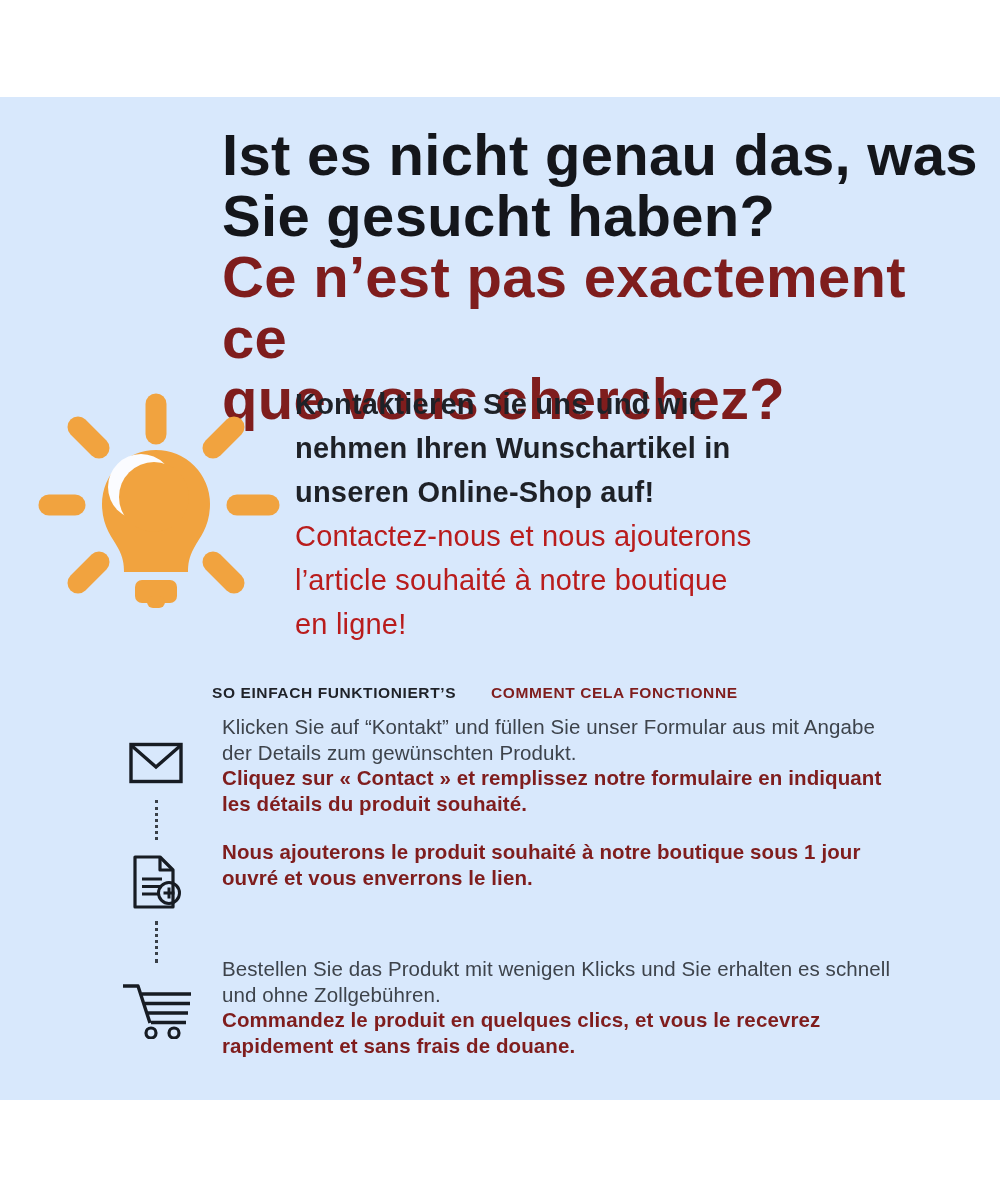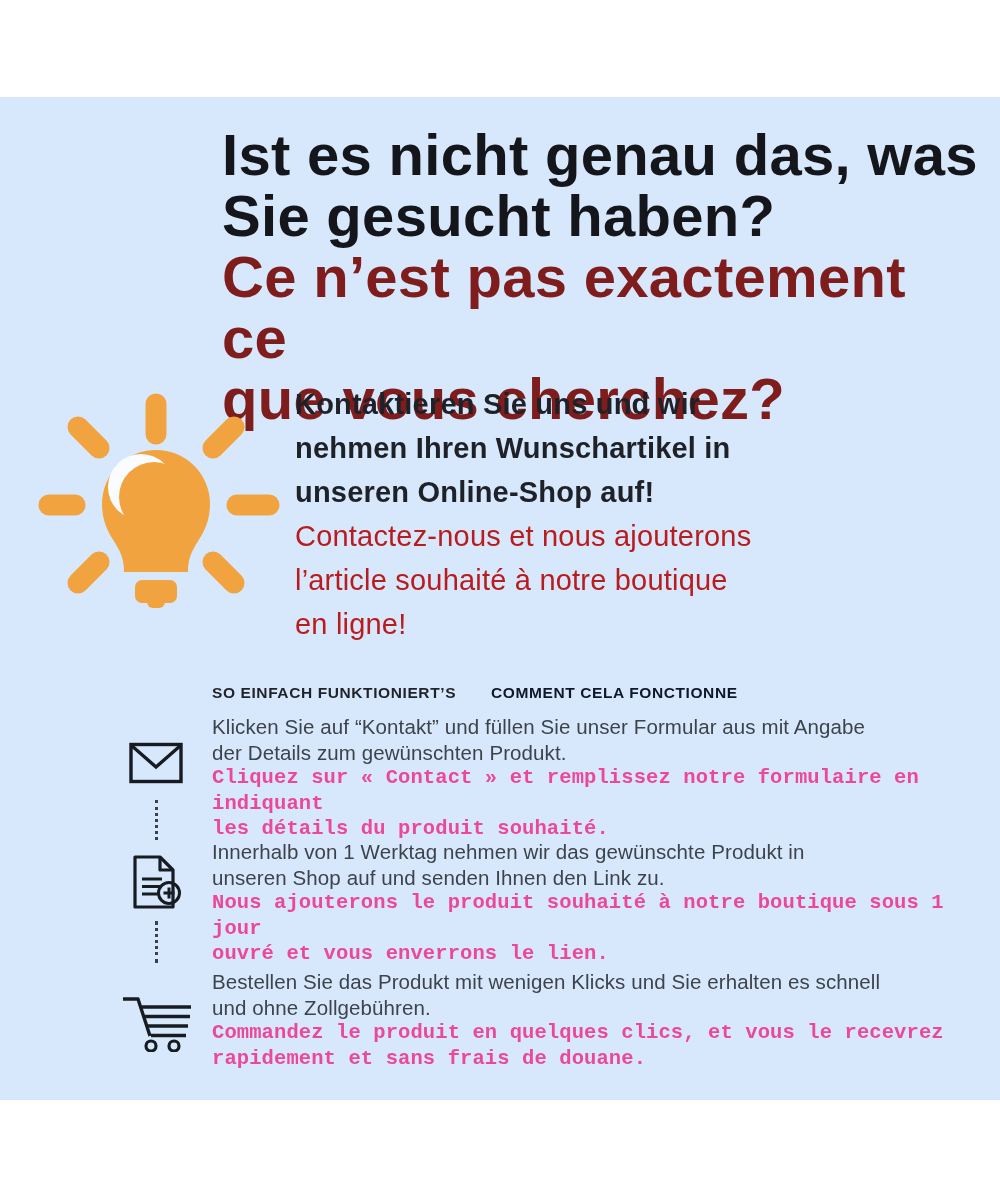--- a/index.html
+++ b/index.html
@@ -64,59 +64,58 @@
     position: absolute;
     left: 212px; top: 684px;
     display: flex; gap: 35px; align-items: baseline;
   }
   .how-title .de {
     font-size: 15.5px; font-weight: 800;
     letter-spacing: 0.6px; color: #1f2228;
   }
   .how-title .fr {
     font-size: 15.5px; font-weight: 800;
-    letter-spacing: 0.6px; color: #0f172a;
+    letter-spacing: 0.6px; color: #7f1d1d;
   }
 
   
   .steps {
     position: absolute;
     left: 100px; top: 712px;
     width: 860px; height: 360px;
   }
   .step {
     position: absolute;
     left: 0;
     display: flex;
     width: 860px;
   }
   .step-1 { top: 2px; }
   .step-2 { top: 127px; }
-  .step-3 { top: 257px; justify-content: space-between; }
+  .step-3 { top: 244px; justify-content: space-between; }
   .icon-col {
     width: 112px;
     flex: 0 0 112px;
     display: flex;
     justify-content: center;
     align-items: flex-start;
   }
   .step-1 .icon-col svg { margin-top: 28px; }
   .step-2 .icon-col svg { margin-top: 15px; }
   .step-3 .icon-col svg { margin-top: 23px; }
-  .text-col { flex: 1; }
+  .text-col { flex: 1; margin-left: 10px; }
   .step-de {
     font-size: 20.5px; font-weight: 400;
     line-height: 25.5px; color: #3d434b;
     letter-spacing: 0.1px;
   }
   .step-fr {
     font-size: 20.5px; font-weight: 700;
-    line-height: 25.5px; color: #ec4899;
+    line-height: 25.5px; color: #7f1d1d;
     letter-spacing: 0.1px;
-    font-family: Liberation Mono, monospace;
   }
   .connector {
     position: absolute;
     left: 55px;
     width: 0;
     border-left: 3px dotted #3a4048;
   }
   .connector-1 { top: 88px; height: 40px; }
   .connector-2 { top: 209px; height: 42px; }
 
@@ -193,22 +192,20 @@
         <path d="M30,3 v13 h13" class="icon-stroke" stroke-width="3.2" stroke-linejoin="round"></path>
         <line x1="12" y1="25" x2="32" y2="25" class="icon-stroke" stroke-width="3"></line>
         <line x1="12" y1="32.5" x2="32" y2="32.5" class="icon-stroke" stroke-width="3"></line>
         <line x1="12" y1="40" x2="30" y2="40" class="icon-stroke" stroke-width="3"></line>
         <circle cx="39" cy="39" r="10.5" fill="#d8e8fc" class="icon-stroke" stroke-width="3"></circle>
         <line x1="39" y1="33.5" x2="39" y2="44.5" class="icon-stroke" stroke-width="3"></line>
         <line x1="33.5" y1="39" x2="44.5" y2="39" class="icon-stroke" stroke-width="3"></line>
       </svg>
     </div>
     <div class="text-col">
-      <div class="step-de preline">Innerhalb von 1 Werktag nehmen wir das gewünschte Produkt in
-unseren Shop auf und senden Ihnen den Link zu.</div>
       <div class="step-fr preline">Nous ajouterons le produit souhaité à notre boutique sous 1 jour
 ouvré et vous enverrons le lien.</div>
     </div>
   </div>
 
   <div class="connector connector-2"></div>
 
   <div class="step step-3">
     <div class="icon-col">
       <svg width="78" height="60" viewBox="0 0 78 60" aria-hidden="true">

